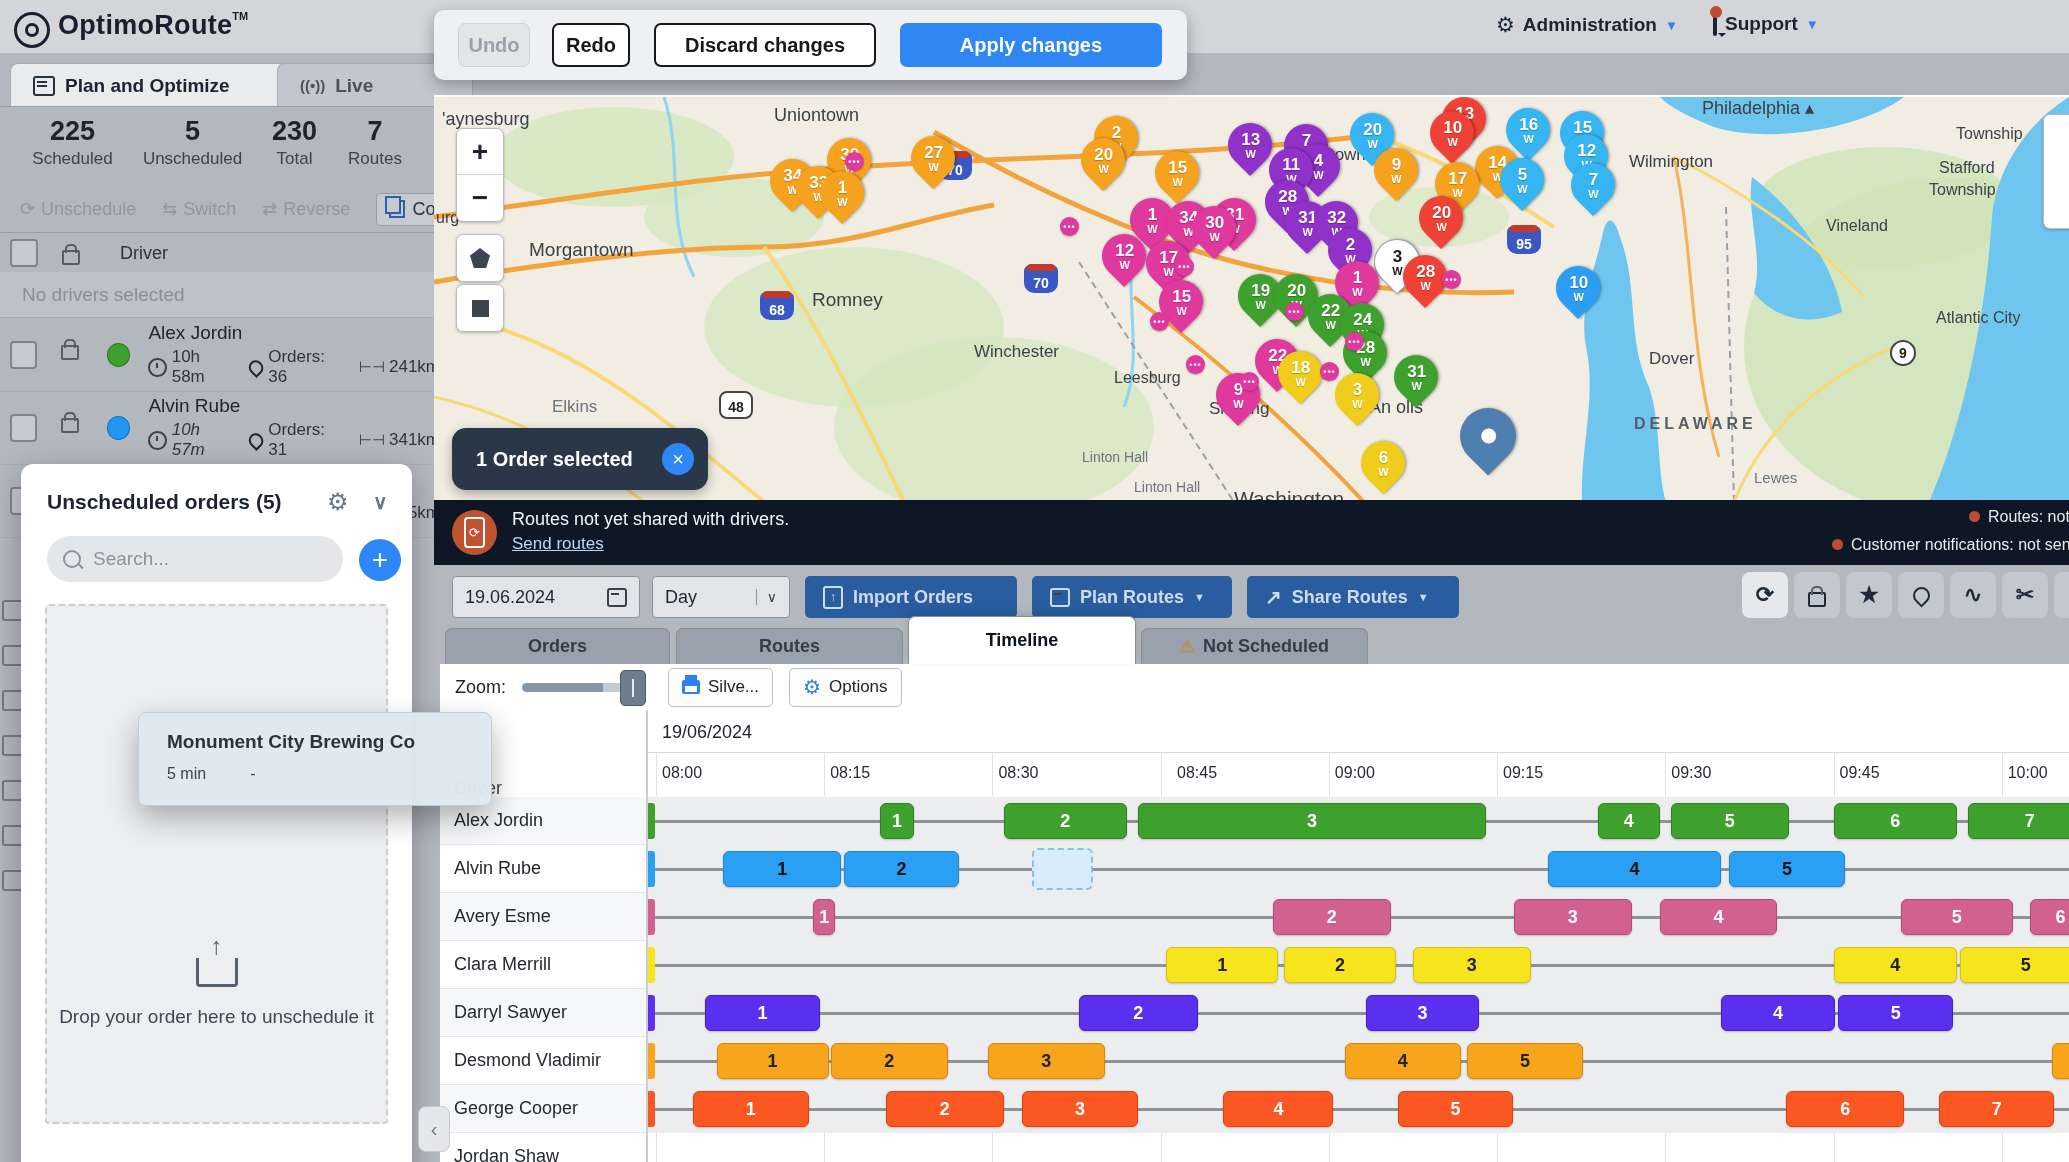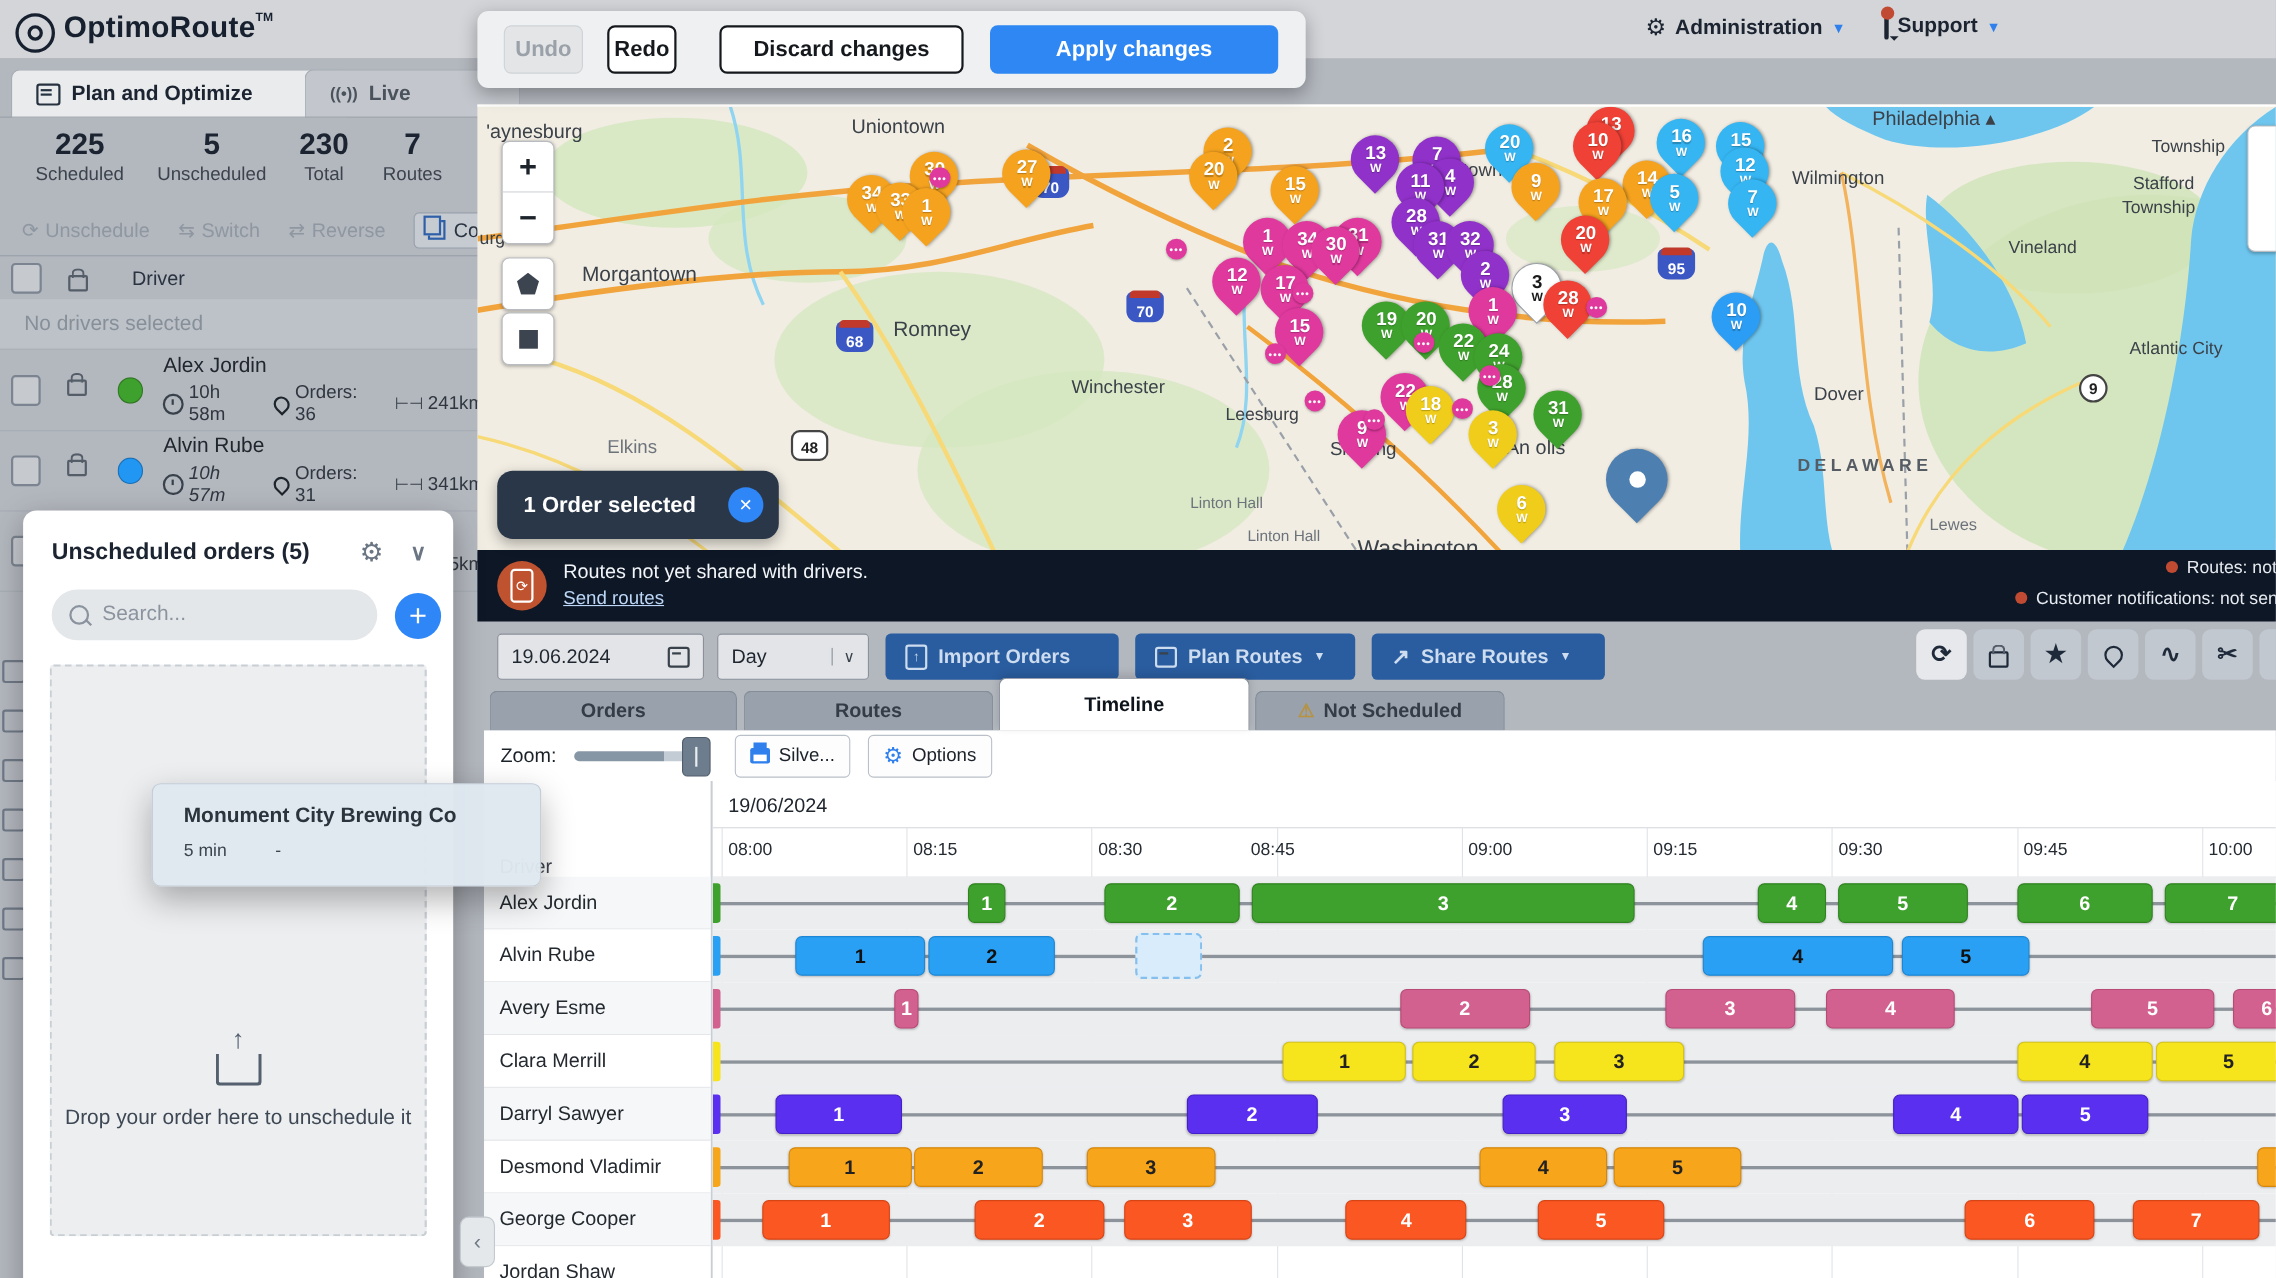--- a/index.html
+++ b/index.html
@@ -650,21 +650,21 @@
 
 </div>
 
 <div class="abs" id="order-chip">
   <span style="color:#fff;font-size:20px;font-weight:bold;">1 Order selected</span>
   <span style="width:32px;height:32px;border-radius:50%;background:#2f86f6;color:#fff;font-size:20px;display:flex;align-items:center;justify-content:center;">×</span>
 </div>
 
 <div class="abs" id="float-toolbar">
   <div class="ft-btn" style="left:24px;width:72px;background:#e3e5e7;border:1px solid #cfd3d7;color:#9aa1a9;">Undo</div>
-  <div class="ft-btn" style="left:118px;width:63px;background:#fff;border:2px solid #15181c;color:#15181c;">Redo</div>
+  <div class="ft-btn" style="left:118px;width:78px;background:#fff;border:2px solid #15181c;color:#15181c;">Redo</div>
   <div class="ft-btn" style="left:220px;width:222px;background:#fff;border:2px solid #15181c;color:#15181c;">Discard changes</div>
   <div class="ft-btn" style="left:466px;width:262px;background:#2e87f2;border:none;color:#fff;">Apply changes</div>
 </div>
 
 <div class="abs" id="notice-bar">
   <div class="noti-circle">
       <span class="phone-ic">⟳</span>
     </div>
   <div class="abs" style="left:78px;top:9px;color:#f2f5f8;font-size:18px;">Routes not yet shared with drivers.</div>
   <div class="abs" style="left:78px;top:34px;color:#bcd7f7;font-size:17px;text-decoration:underline;">Send routes</div>
@@ -746,21 +746,21 @@
     <div class="tl-date">19/06/2024</div>
     <div class="tl-hdr-sep" style="top:42px;"></div>
     <div class="tl-hdr-sep" style="top:87px;"></div>
   <div class="gridline" style="left: 8px;"></div>
       <div class="tick-lbl" style="left: 14px;">08:00</div>
       <div class="gridline" style="left: 176.214px;"></div>
       <div class="tick-lbl" style="left: 182.214px;">08:15</div>
       <div class="gridline" style="left: 344.429px;"></div>
       <div class="tick-lbl" style="left: 350.429px;">08:30</div>
       <div class="gridline" style="left: 512.643px;"></div>
-      <div class="tick-lbl" style="left: 489px;">08:45</div>
+      <div class="tick-lbl" style="left: 529px;">08:45</div>
       <div class="gridline" style="left: 680.857px;"></div>
       <div class="tick-lbl" style="left: 686.857px;">09:00</div>
       <div class="gridline" style="left: 849.071px;"></div>
       <div class="tick-lbl" style="left: 855.071px;">09:15</div>
       <div class="gridline" style="left: 1017.29px;"></div>
       <div class="tick-lbl" style="left: 1023.29px;">09:30</div>
       <div class="gridline" style="left: 1185.5px;"></div>
       <div class="tick-lbl" style="left: 1191.5px;">09:45</div>
       <div class="gridline" style="left: 1353.71px;"></div>
       <div class="tick-lbl" style="left: 1359.71px;">10:00</div>

